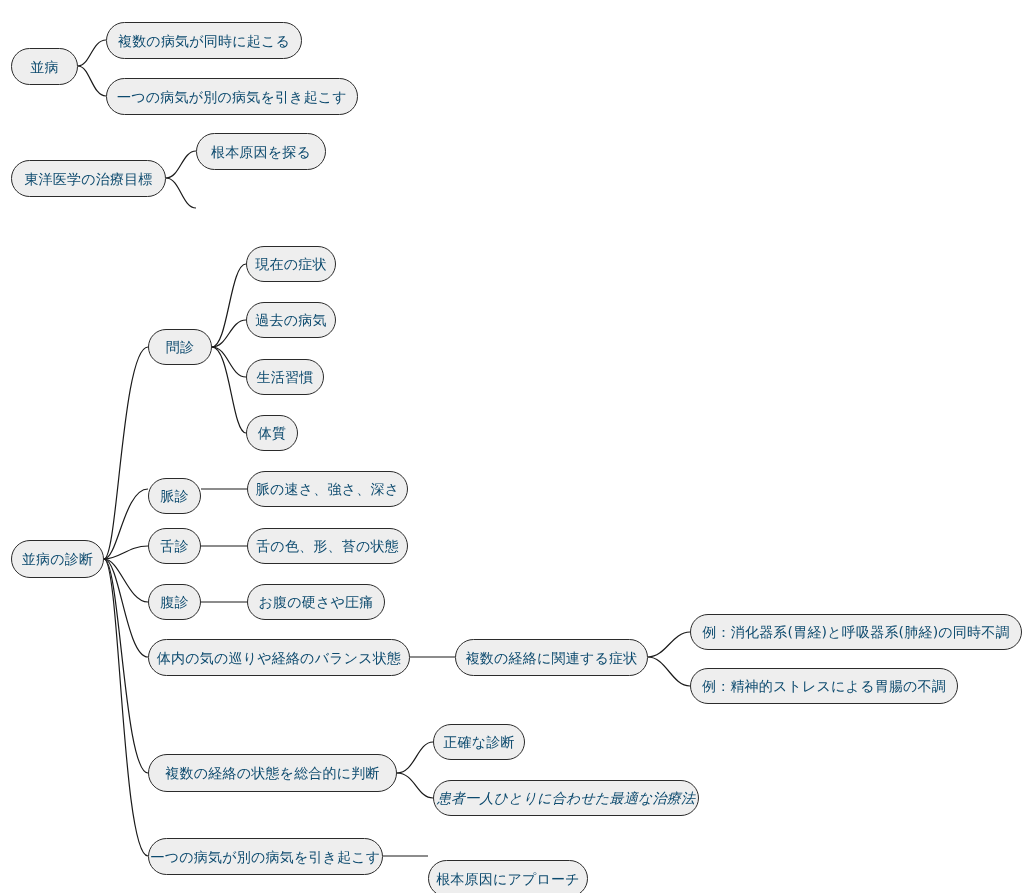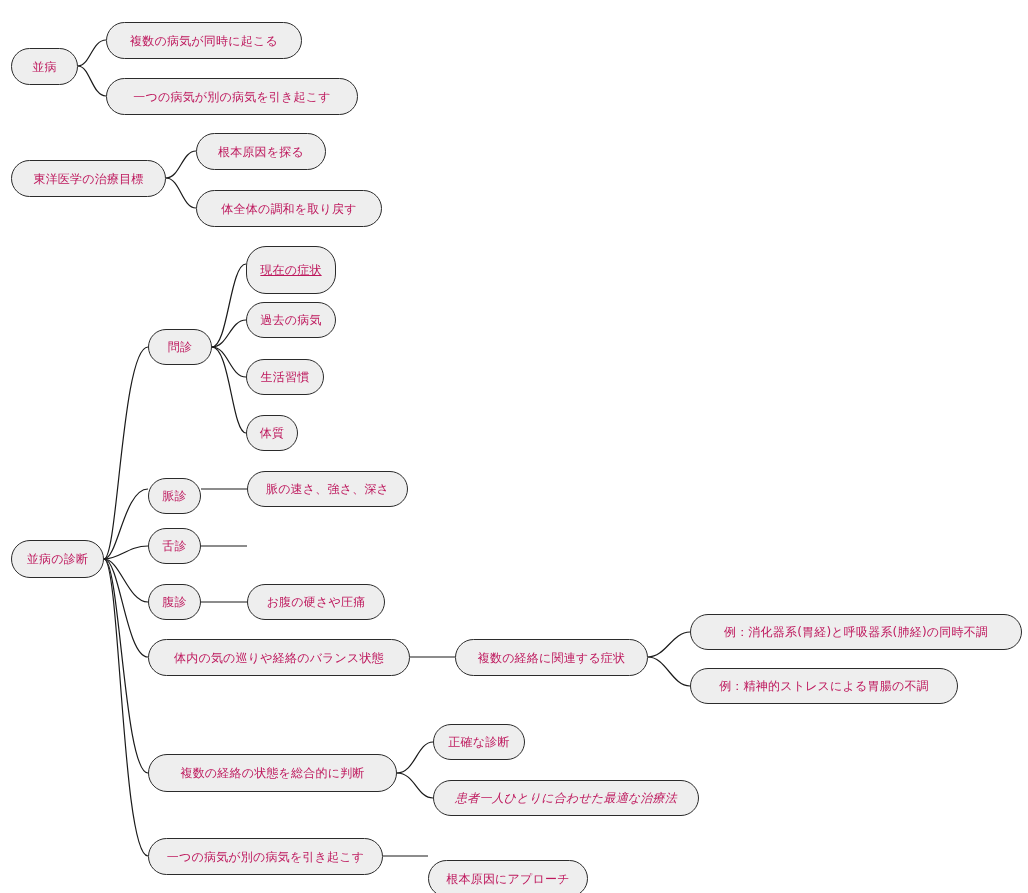--- a/index.html
+++ b/index.html
@@ -30,22 +30,22 @@
   }
   .node {
     position: absolute;
     box-sizing: border-box;
     background: #eeeeee;
     border: 1.3px solid #2b2b2b;
     border-radius: 20px;
     display: flex;
     align-items: center;
     justify-content: center;
-    color: #be185d;
-    font-size: 12px;
+    color: #0c4a6e;
+    font-size: 14px;
     line-height: 1;
     white-space: nowrap;
     letter-spacing: 0.2px;
   }
 </style>
 </head>
 <body>
 
 <div id="canvas">
 
@@ -83,34 +83,34 @@
 
     <path d="M383,856 L428,856"></path>
   </svg>
 
   <div class="node" style="left:11px; top:48px; width:67px; height:37px;">並病</div>
   <div class="node" style="left:106px; top:22px; width:196px; height:37px;">複数の病気が同時に起こる</div>
   <div class="node" style="left:106px; top:78px; width:252px; height:37px;">一つの病気が別の病気を引き起こす</div>
 
   <div class="node" style="left:11px; top:160px; width:155px; height:37px;">東洋医学の治療目標</div>
   <div class="node" style="left:196px; top:133px; width:130px; height:37px;">根本原因を探る</div>
-  <div class="node" style="left:196px; top:190px; width:186px; height:37px;">体全体の調和を取り戻す</div>
 
   <div class="node" style="left:11px; top:540px; width:93px; height:38px;">並病の診断</div>
 
   <div class="node" style="left:148px; top:329px; width:64px; height:36px;text-align:right;">問診</div>
-  <div class="node" style="left:246px; top:246px; width:90px; height:48px;text-decoration:underline;">現在の症状</div>
+  <div class="node" style="left:246px; top:246px; width:90px; height:36px;">現在の症状</div>
   <div class="node" style="left:246px; top:302px; width:90px; height:36px;">過去の病気</div>
   <div class="node" style="left:246px; top:359px; width:78px; height:36px;">生活習慣</div>
   <div class="node" style="left:246px; top:415px; width:52px; height:36px;">体質</div>
 
   <div class="node" style="left:148px; top:478px; width:53px; height:36px;">脈診</div>
   <div class="node" style="left:247px; top:471px; width:161px; height:36px;">脈の速さ、強さ、深さ</div>
 
   <div class="node" style="left:148px; top:528px; width:53px; height:36px;">舌診</div>
+  <div class="node" style="left:247px; top:528px; width:161px; height:36px;">舌の色、形、苔の状態</div>
 
   <div class="node" style="left:148px; top:584px; width:53px; height:36px;">腹診</div>
   <div class="node" style="left:247px; top:584px; width:138px; height:36px;">お腹の硬さや圧痛</div>
 
   <div class="node" style="left:148px; top:639px; width:262px; height:37px;">体内の気の巡りや経絡のバランス状態</div>
   <div class="node" style="left:455px; top:639px; width:193px; height:37px;">複数の経絡に関連する症状</div>
   <div class="node" style="left:690px; top:614px; width:332px; height:36px;">例：消化器系(胃経)と呼吸器系(肺経)の同時不調</div>
   <div class="node" style="left:690px; top:668px; width:268px; height:36px;">例：精神的ストレスによる胃腸の不調</div>
 
   <div class="node" style="left:148px; top:754px; width:249px; height:38px;">複数の経絡の状態を総合的に判断</div>

